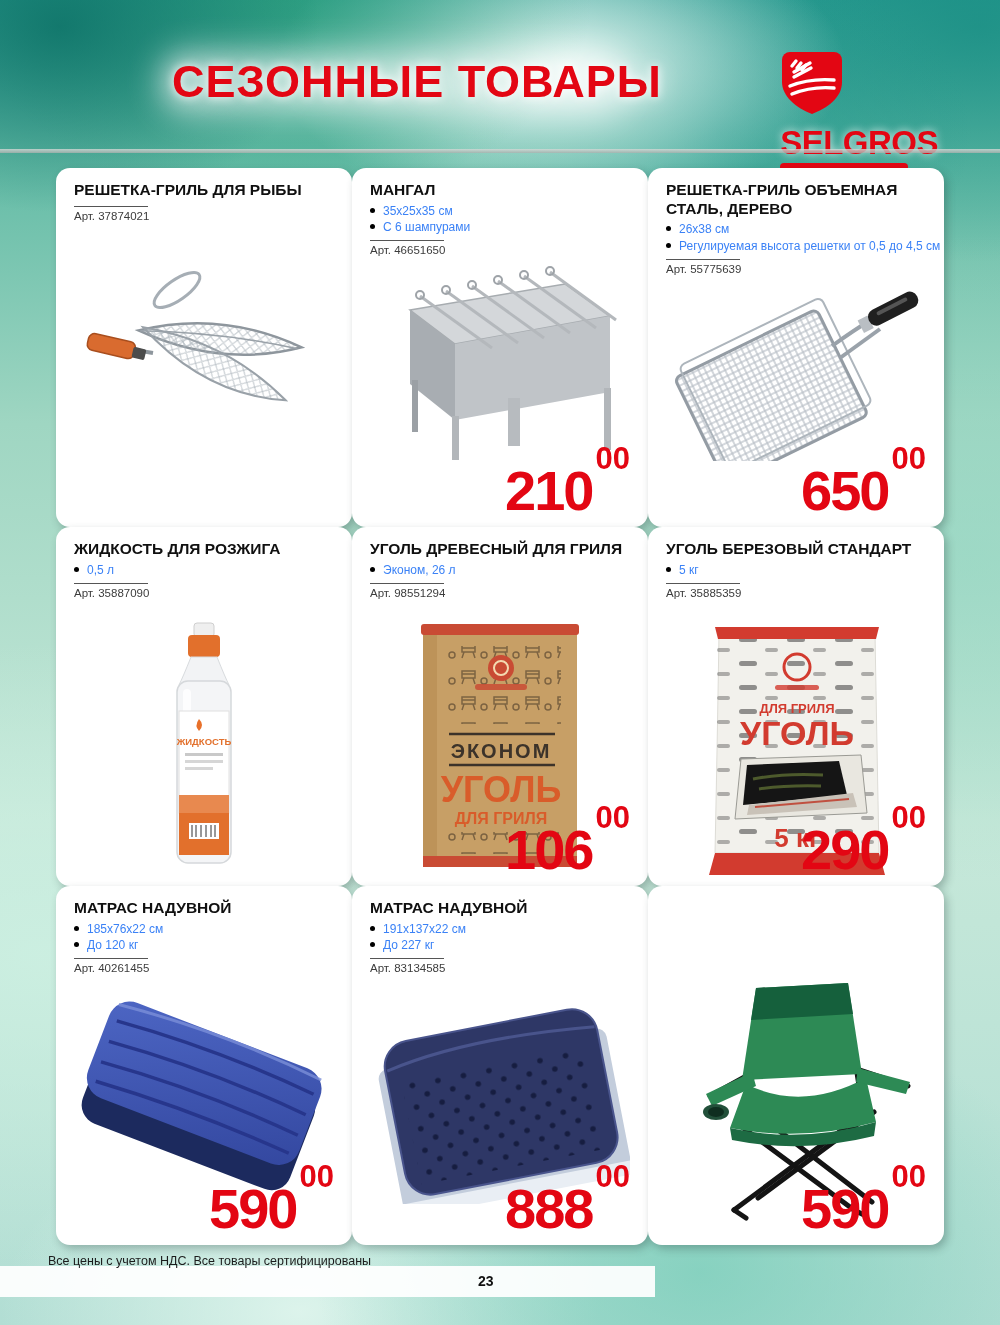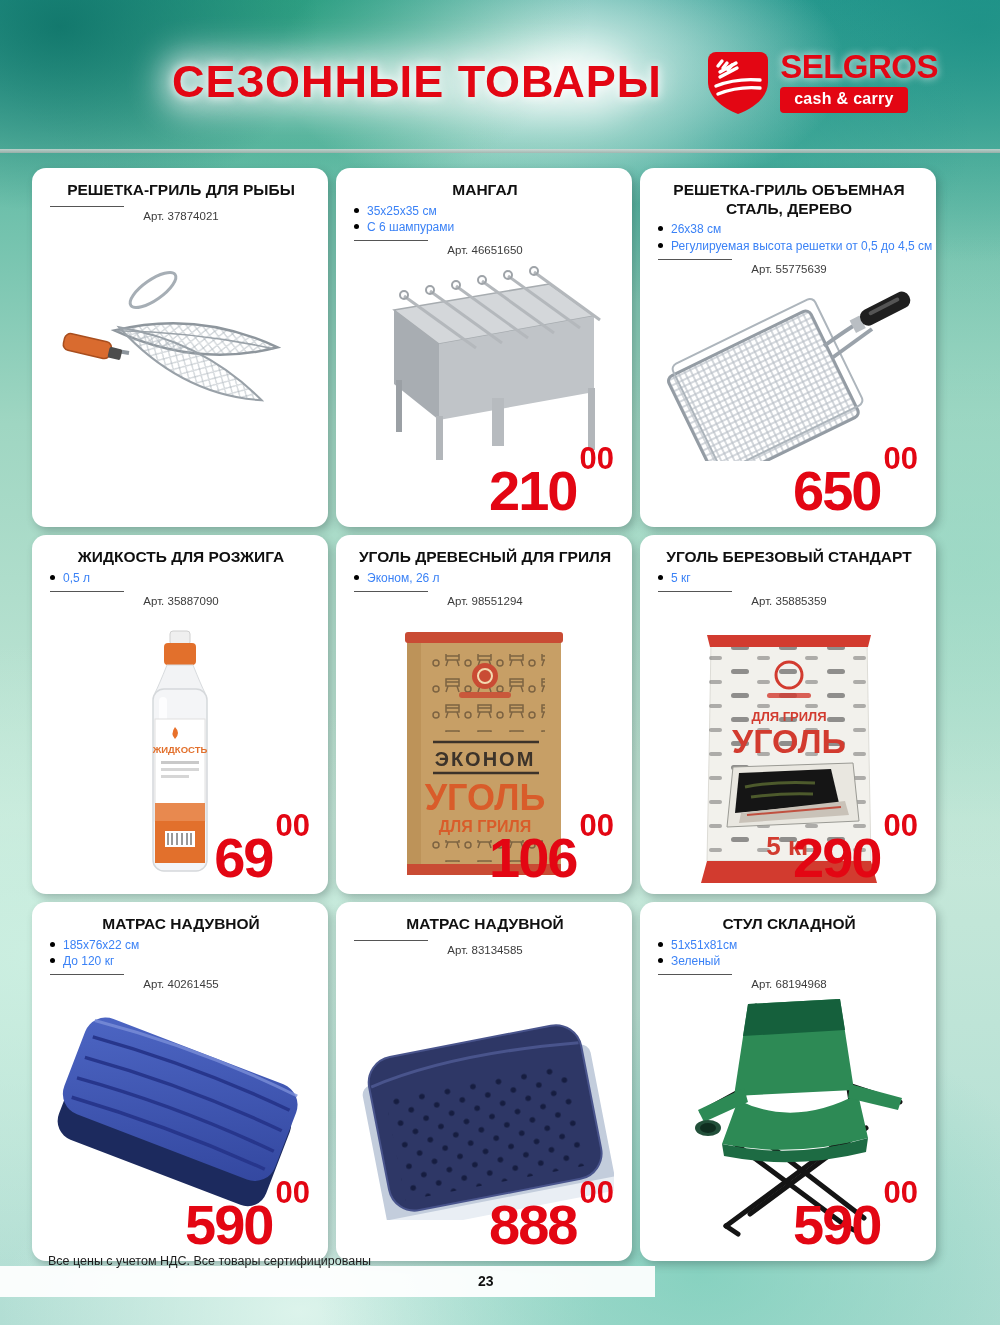--- a/index.html
+++ b/index.html
@@ -16,31 +16,31 @@
       radial-gradient(620px 430px at 70% 96%, rgba(120,205,185,.75), transparent 62%),
       radial-gradient(500px 330px at 30% 99%, rgba(225,246,238,.9), transparent 60%),
       linear-gradient(180deg,#2f9e93 0%,#63bba6 12%,#9fd6c2 32%,#c6e8d9 62%,#b2ded4 100%);
   }
   
   .title-halo{position:absolute;left:158px;top:50px;width:470px;height:66px;
     background:rgba(255,255,255,.5);filter:blur(16px);border-radius:30px;}
   .page-title{position:absolute;left:172px;top:56px;font-size:45px;font-weight:bold;
     color:#e30613;letter-spacing:1px;
     text-shadow:0 0 10px rgba(255,255,255,.95),0 0 24px rgba(255,255,255,.85);}
-  .logo{position:absolute;right:62px;top:50px;display:flex;gap:10px;align-items:flex-start;}
+  .logo{position:absolute;right:62px;top:50px;display:flex;gap:10px;align-items:flex-start;flex-direction:column;}
   .logo-word{display:flex;flex-direction:column;align-items:flex-start;}
   .selgros{font-size:33px;font-weight:bold;color:#e30613;letter-spacing:-.5px;line-height:1;
     text-shadow:0 0 8px rgba(255,255,255,.9);}
   .cash-carry{margin-top:4px;background:#e30613;color:#fff;font-size:16px;font-weight:bold;
     padding:3px 14px 5px;border-radius:4px;letter-spacing:.3px;}
   .hdr-divider{position:absolute;left:0;top:149px;width:1000px;height:4px;
     background:linear-gradient(#d6dbd8,#a9b0ad);opacity:.8;}
   
-  .cards{position:absolute;left:32px;top:168px;display:grid;
-    grid-template-columns:repeat(3,296px);grid-auto-rows:359px;gap:8px;text-align:center;}
+  .cards{position:absolute;left:56px;top:168px;display:grid;
+    grid-template-columns:repeat(3,296px);grid-auto-rows:359px;gap:0;}
   .card{background:#fff;border-radius:14px;position:relative;overflow:hidden;
     box-shadow:3px 4px 9px rgba(35,60,55,.3);}
   .chead{padding:13px 16px 0 18px;position:relative;z-index:2;}
   .ctitle{margin:0;font-size:15.5px;font-weight:bold;color:#101010;line-height:1.2;}
   .specs{margin:4px 0 0;padding:0;}
   .spec{font-size:12px;color:#3b82f6;margin:2.5px 0;list-style:none;display:flex;align-items:baseline;}
   .spec::before{content:"";width:5px;height:5px;background:#000;border-radius:50%;
     margin-right:8px;flex:none;transform:translateY(-2px);}
   .nowrap{white-space:nowrap;}
   .rule{width:74px;border-top:1.4px solid #555;margin:6px 0 3px;}
@@ -222,21 +222,20 @@
           <g stroke="#333" stroke-width="1">
               <line x1="53" y1="206" x2="53" y2="218"></line>
               <line x1="57" y1="206" x2="57" y2="218"></line>
               <line x1="62" y1="206" x2="62" y2="218"></line>
               <line x1="67" y1="206" x2="67" y2="218"></line>
               <line x1="72" y1="206" x2="72" y2="218"></line>
               <line x1="76" y1="206" x2="76" y2="218"></line>
             </g>
         </svg>
       </div>
-      <div class="price"><span>69</span><sup>00</sup></div>
     </article>
 
     <article class="card">
       <div class="chead">
         <h3 class="ctitle">УГОЛЬ ДРЕВЕСНЫЙ ДЛЯ ГРИЛЯ</h3>
         <ul class="specs">
           <li class="spec">Эконом, 26 л</li>
         </ul>
         <div class="rule"></div>
         <div class="article">Арт. 98551294</div>
@@ -335,20 +334,24 @@
             <path d="M18 54 Q126 42 234 52" stroke="#7a8fd8" stroke-width="3" fill="none" opacity=".8"></path>
           </g>
         </svg>
       </div>
       <div class="price"><span>590</span><sup>00</sup></div>
     </article>
 
     <article class="card">
       <div class="chead">
         <h3 class="ctitle">МАТРАС НАДУВНОЙ</h3>
+        <ul class="specs">
+          <li class="spec">191х137х22 см</li>
+          <li class="spec">До 227 кг</li>
+        </ul>
         <div class="rule"></div>
         <div class="article">Арт. 83134585</div>
       </div>
       <div class="imgwrap img-big">
         <svg width="260" height="218" viewBox="0 0 260 218">
           <defs>
             <pattern id="dots8" width="26" height="22" patternUnits="userSpaceOnUse">
               <circle cx="7" cy="6" r="2.8" fill="#161d40"></circle>
               <circle cx="20" cy="17" r="2.8" fill="#161d40"></circle>
             </pattern>
@@ -359,29 +362,20 @@
             <rect x="22" y="38" width="216" height="156" rx="26" fill="#2e3766" stroke="#49548c" stroke-width="2"></rect>
             <path d="M24 64 q84 -18 212 -4" stroke="#49548c" stroke-width="3" fill="none"></path>
             <rect x="36" y="78" width="188" height="104" fill="url(#dots8)"></rect>
           </g>
         </svg>
       </div>
       <div class="price"><span>888</span><sup>00</sup></div>
     </article>
 
     <article class="card">
-      <div class="chead">
-        <h3 class="ctitle">СТУЛ СКЛАДНОЙ</h3>
-        <ul class="specs">
-          <li class="spec">51х51х81см</li>
-          <li class="spec">Зеленый</li>
-        </ul>
-        <div class="rule"></div>
-        <div class="article">Арт. 68194968</div>
-      </div>
       <div class="imgwrap img-big">
         <svg width="240" height="258" viewBox="0 0 240 258">
           <g stroke="#141414" stroke-width="5" stroke-linecap="round" fill="none">
             <path d="M88 24 L72 140"></path>
               <path d="M168 20 L186 140"></path>
             <path d="M74 108 L34 130"></path>
               <path d="M184 104 L232 120"></path>
             <path d="M62 158 L178 244"></path>
               <path d="M182 152 L58 244"></path>
             <path d="M84 150 L196 236"></path>

